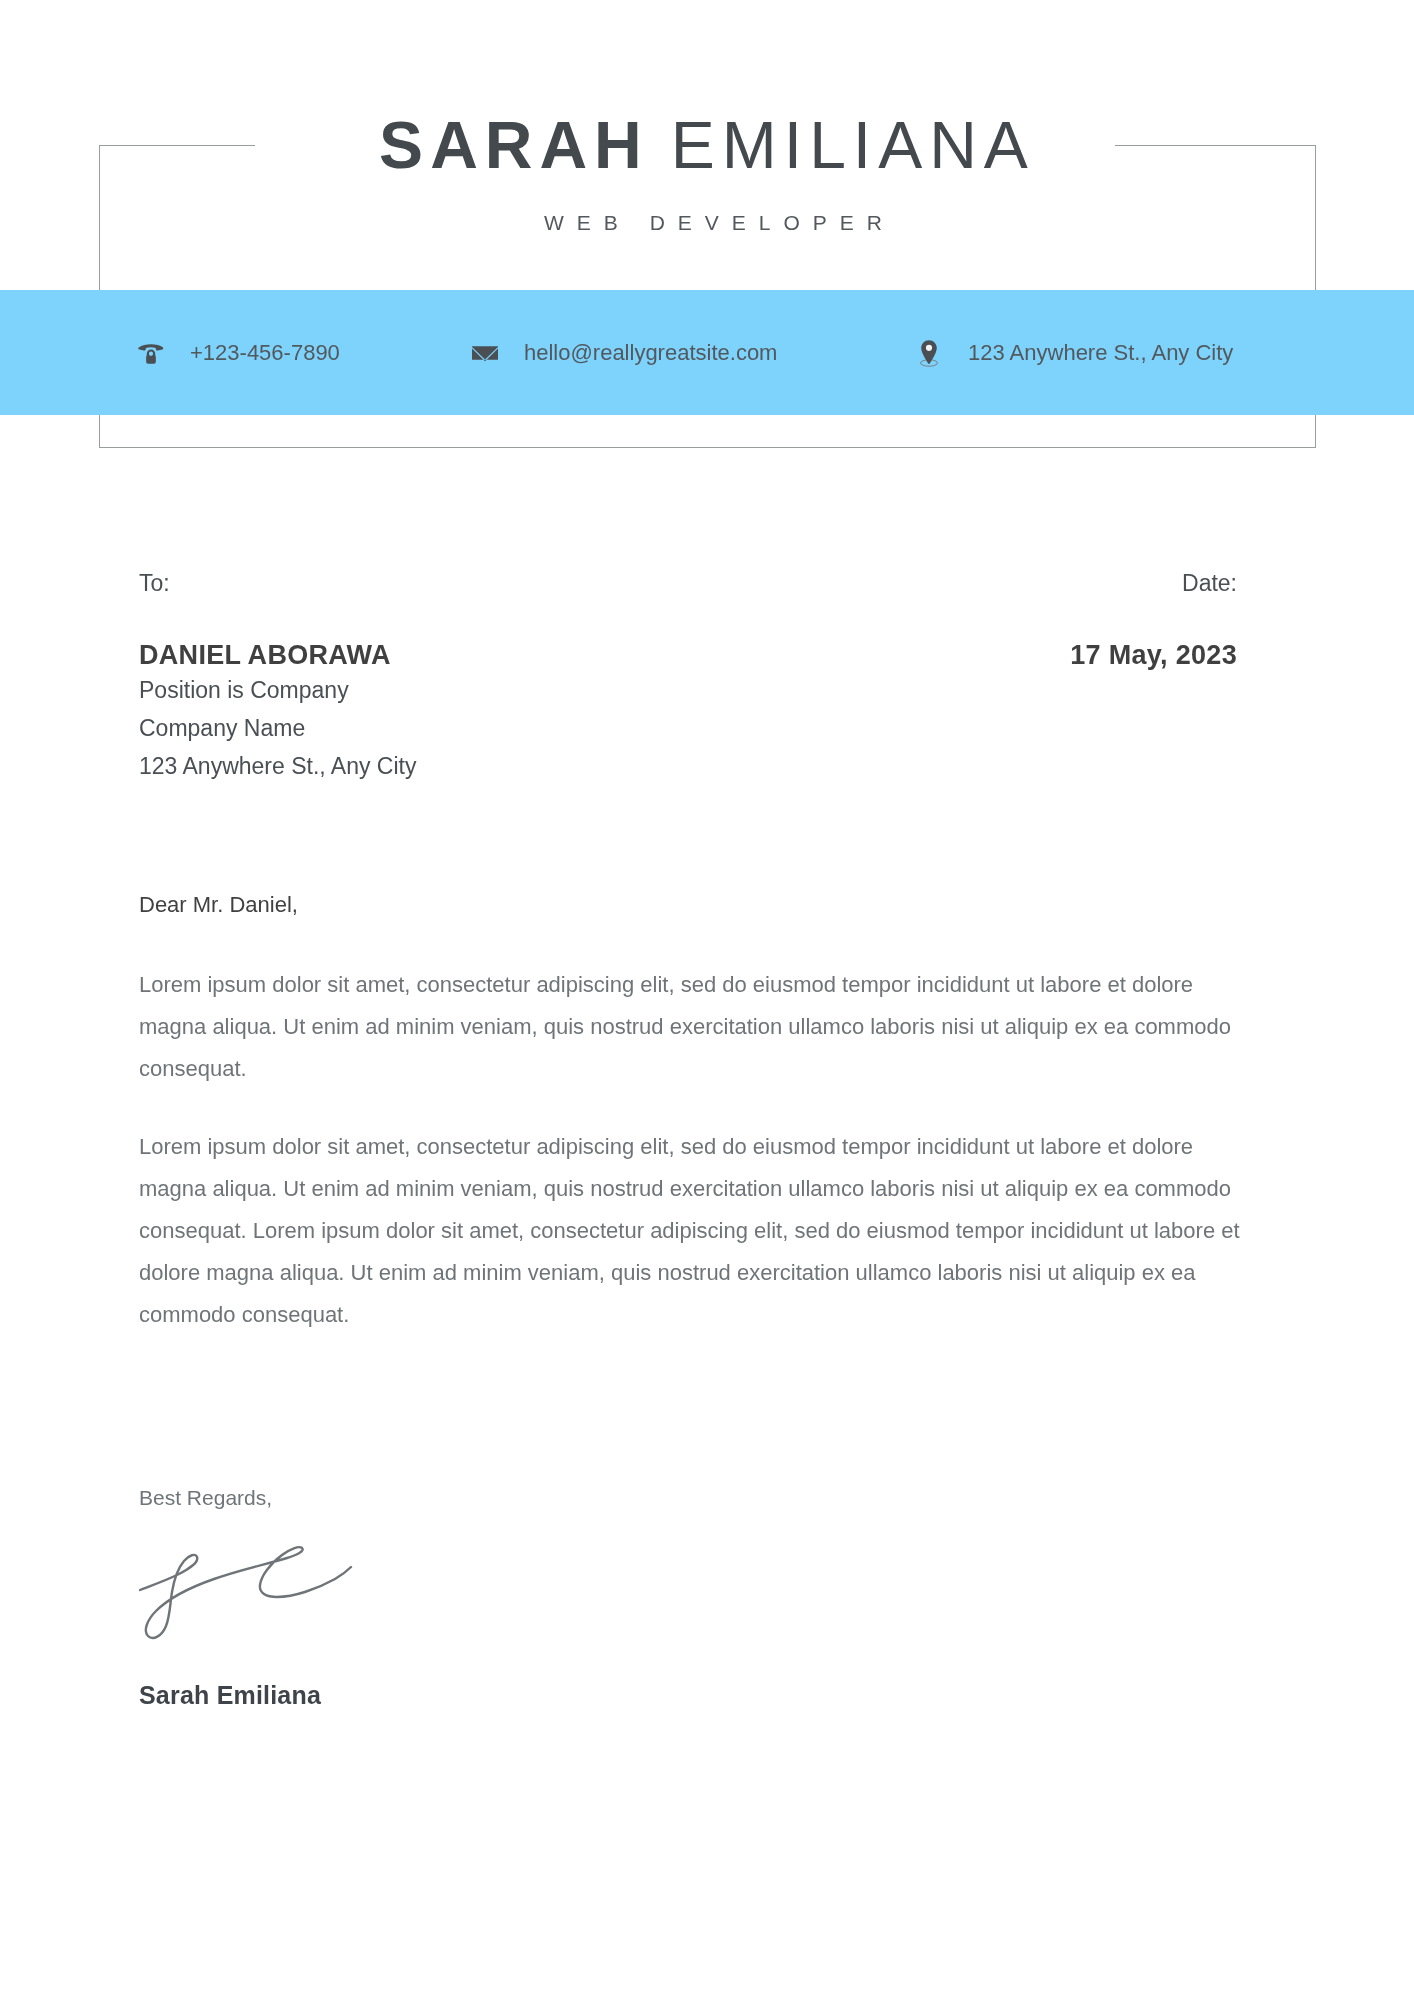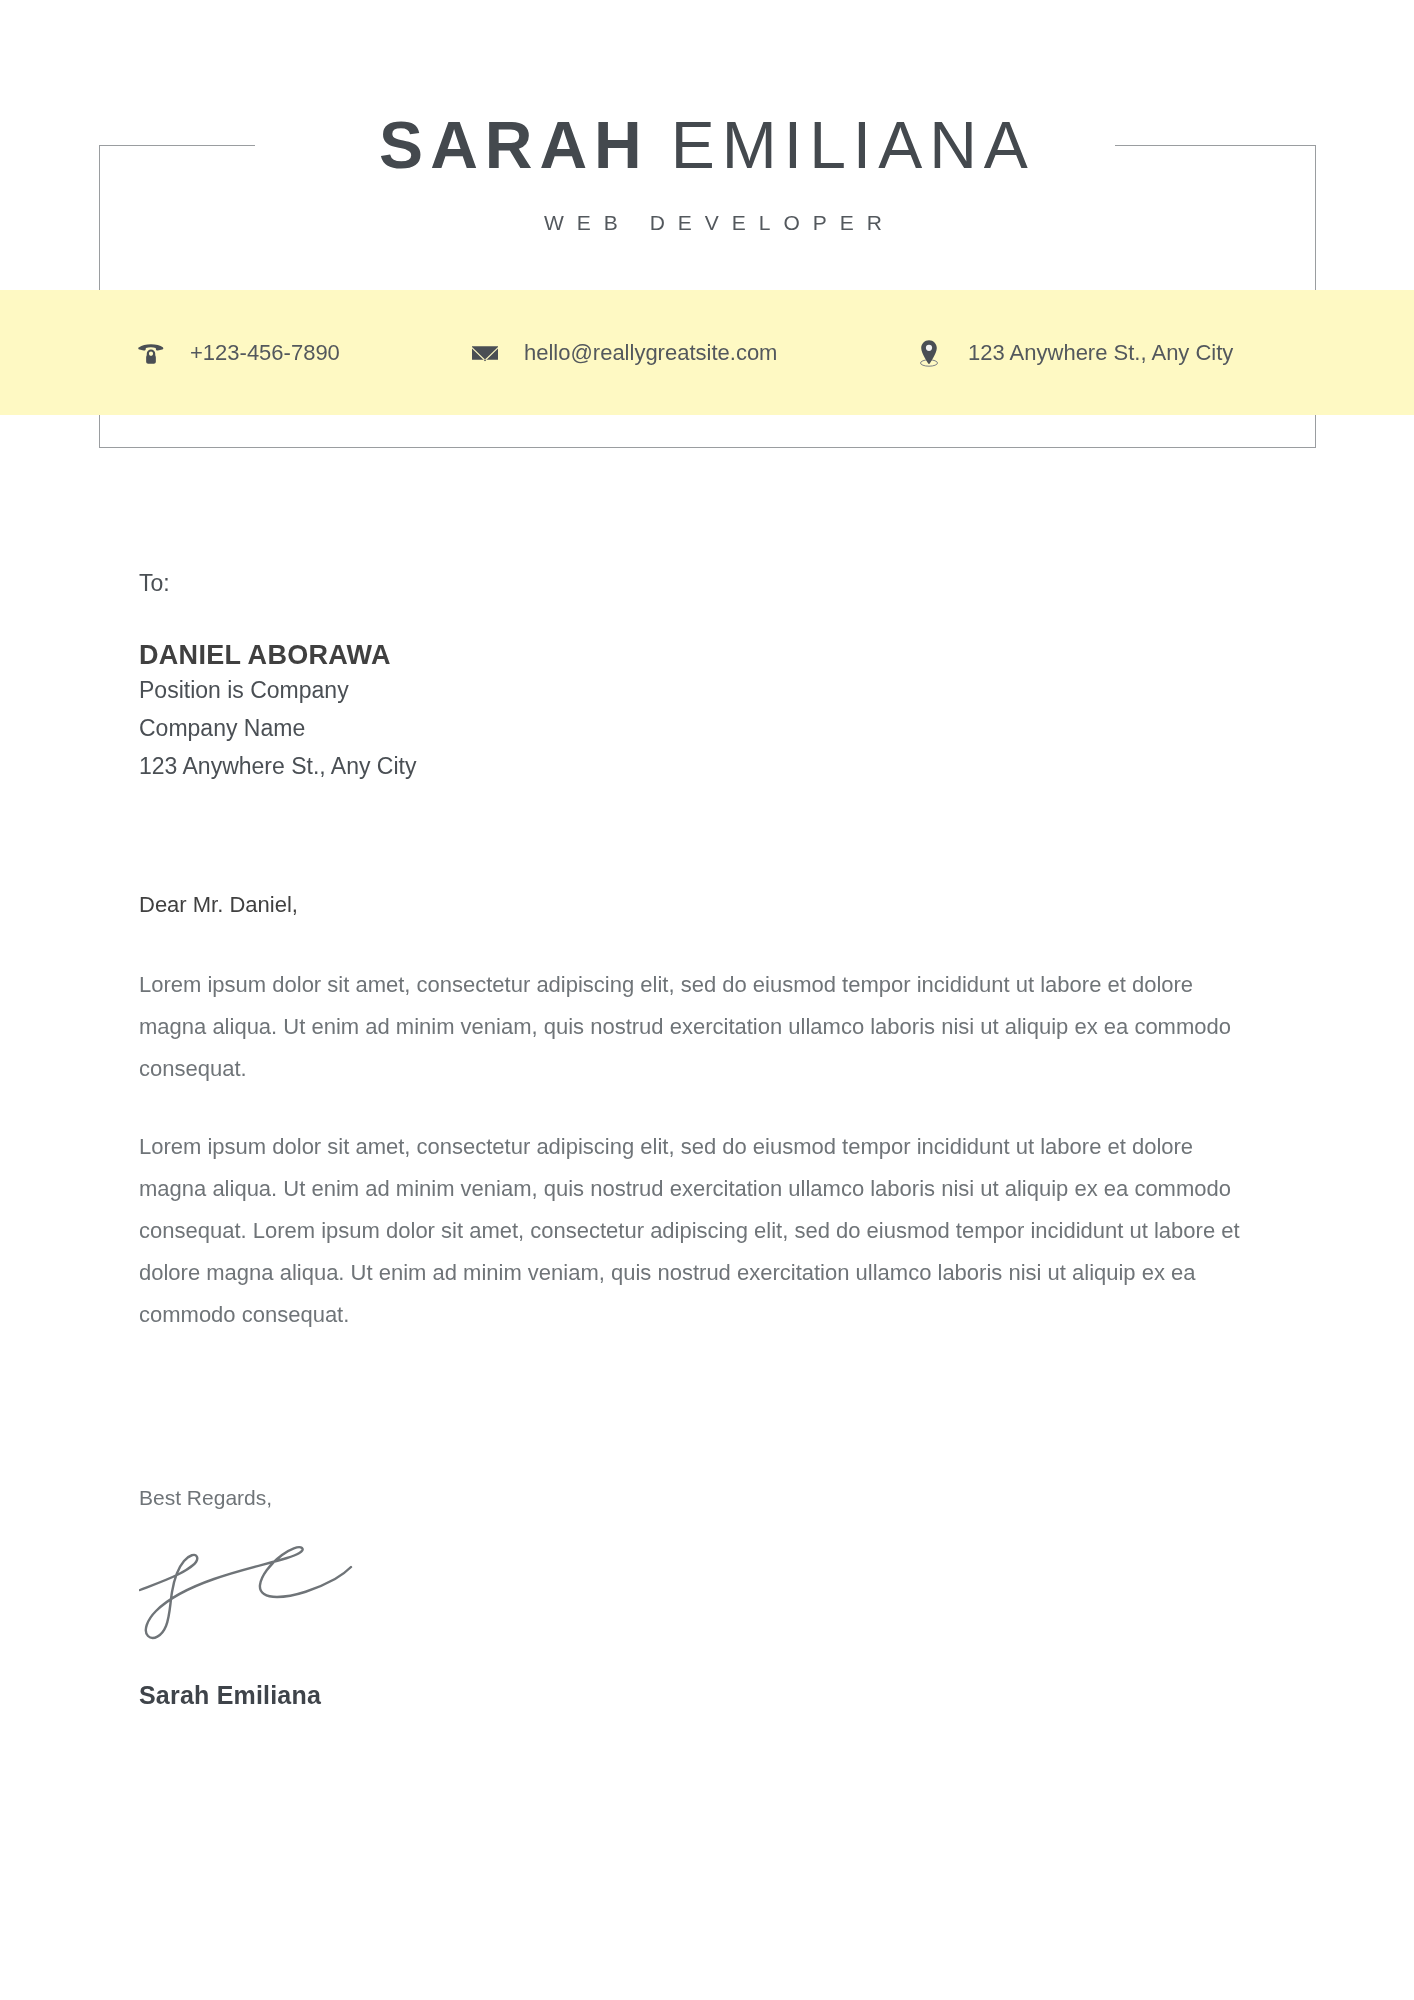--- a/index.html
+++ b/index.html
@@ -87,21 +87,21 @@
     padding-left: 12px;
   }
 
   
   .contact-band {
     position: absolute;
     left: 0;
     top: 290px;
     width: 1414px;
     height: 125px;
-    background: #fef9c3;
+    background: #7dd3fc;
     z-index: 3;
     display: flex;
     align-items: center;
   }
   .contact-item {
     display: flex;
     align-items: center;
     position: absolute;
     top: 50%;
     transform: translateY(-50%);
@@ -270,20 +270,24 @@
 
   <div class="meta">
     <div class="meta-row">
       <div class="meta-block">
         <div class="meta-label">To:</div>
         <div class="meta-strong">DANIEL ABORAWA</div>
         <div class="meta-line">Position is Company</div>
         <div class="meta-line">Company Name</div>
         <div class="meta-line">123 Anywhere St., Any City</div>
       </div>
+      <div class="meta-block right">
+        <div class="meta-label">Date:</div>
+        <div class="meta-strong">17 May, 2023</div>
+      </div>
     </div>
   </div>
 
   <div class="letter">
     <div class="salutation">Dear Mr. Daniel,</div>
     <p class="para">Lorem ipsum dolor sit amet, consectetur adipiscing elit, sed do eiusmod tempor incididunt ut labore et dolore magna aliqua. Ut enim ad minim veniam, quis nostrud exercitation ullamco laboris nisi ut aliquip ex ea commodo consequat.</p>
     <p class="para">Lorem ipsum dolor sit amet, consectetur adipiscing elit, sed do eiusmod tempor incididunt ut labore et dolore magna aliqua. Ut enim ad minim veniam, quis nostrud exercitation ullamco laboris nisi ut aliquip ex ea commodo consequat. Lorem ipsum dolor sit amet, consectetur adipiscing elit, sed do eiusmod tempor incididunt ut labore et dolore magna aliqua. Ut enim ad minim veniam, quis nostrud exercitation ullamco laboris nisi ut aliquip ex ea commodo consequat.</p>
   </div>
 
   <div class="signoff">

